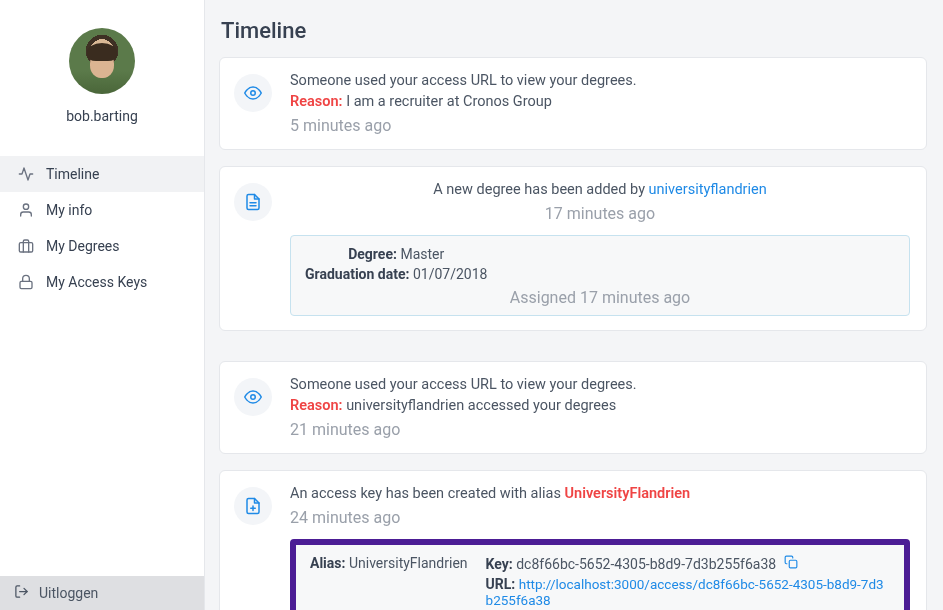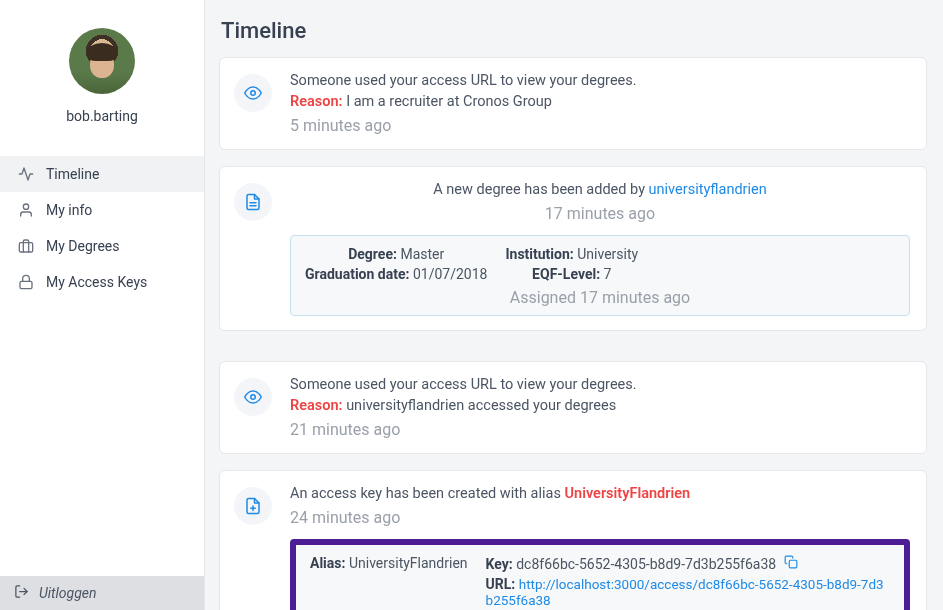--- a/index.html
+++ b/index.html
@@ -93,21 +93,20 @@
       left: 0;
       right: 0;
       display: flex;
       align-items: center;
       gap: 10px;
       padding: 8px 14px;
       background: #dedfe2;
       color: #4b5563;
       font-size: 14px;
       cursor: pointer;
-      font-style: italic;
     }
     .logout svg { width: 15px; height: 15px; stroke: #4b5563; }
 
     
     .main {
       flex: 1;
       background: #f4f5f7;
       padding: 14px 16px 16px 14px;
       overflow-y: auto;
     }
@@ -288,30 +287,20 @@
       <div class="detail-box">
         <div class="detail-grid">
           <div class="detail-col">
             <div class="detail-line">
               <span class="detail-label">Degree:</span>
               <span class="detail-value">Master</span>
             </div>
             <div class="detail-line">
               <span class="detail-label">Graduation date:</span>
               <span class="detail-value">01/07/2018</span>
-            </div>
-          </div>
-          <div class="detail-col">
-            <div class="detail-line">
-              <span class="detail-label">Institution:</span>
-              <span class="detail-value">University</span>
-            </div>
-            <div class="detail-line">
-              <span class="detail-label">EQF-Level:</span>
-              <span class="detail-value">7</span>
             </div>
           </div>
         </div>
         <div class="assigned">Assigned 17 minutes ago</div>
       </div>
     </div>
   </div>
 
   <div class="card">
     <div class="card-icon">

